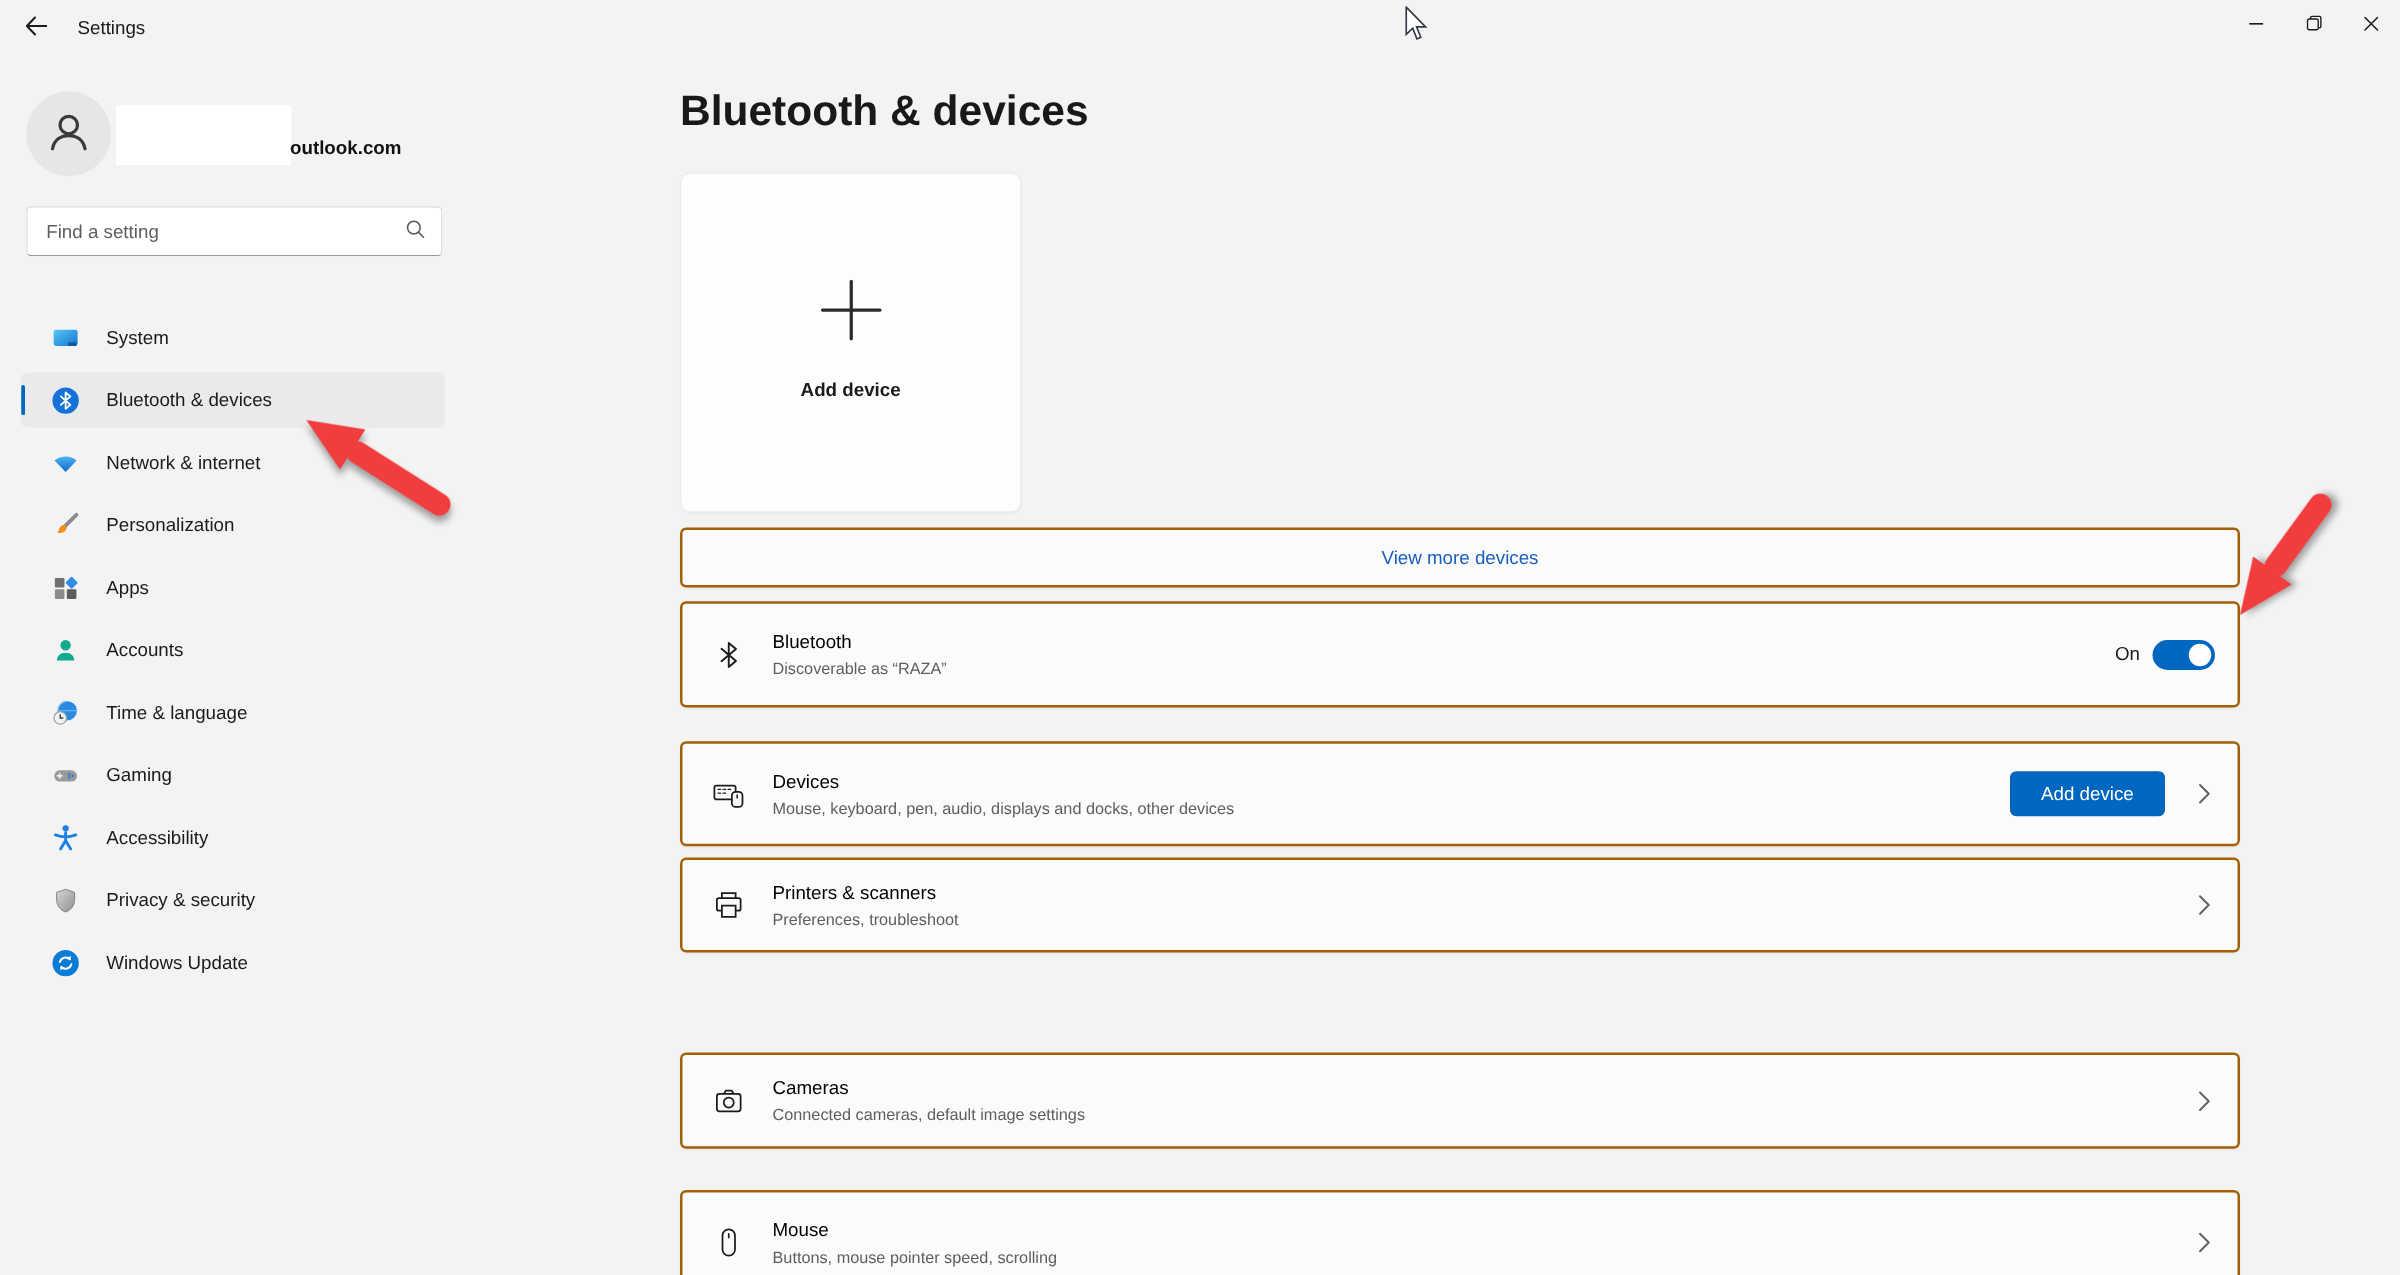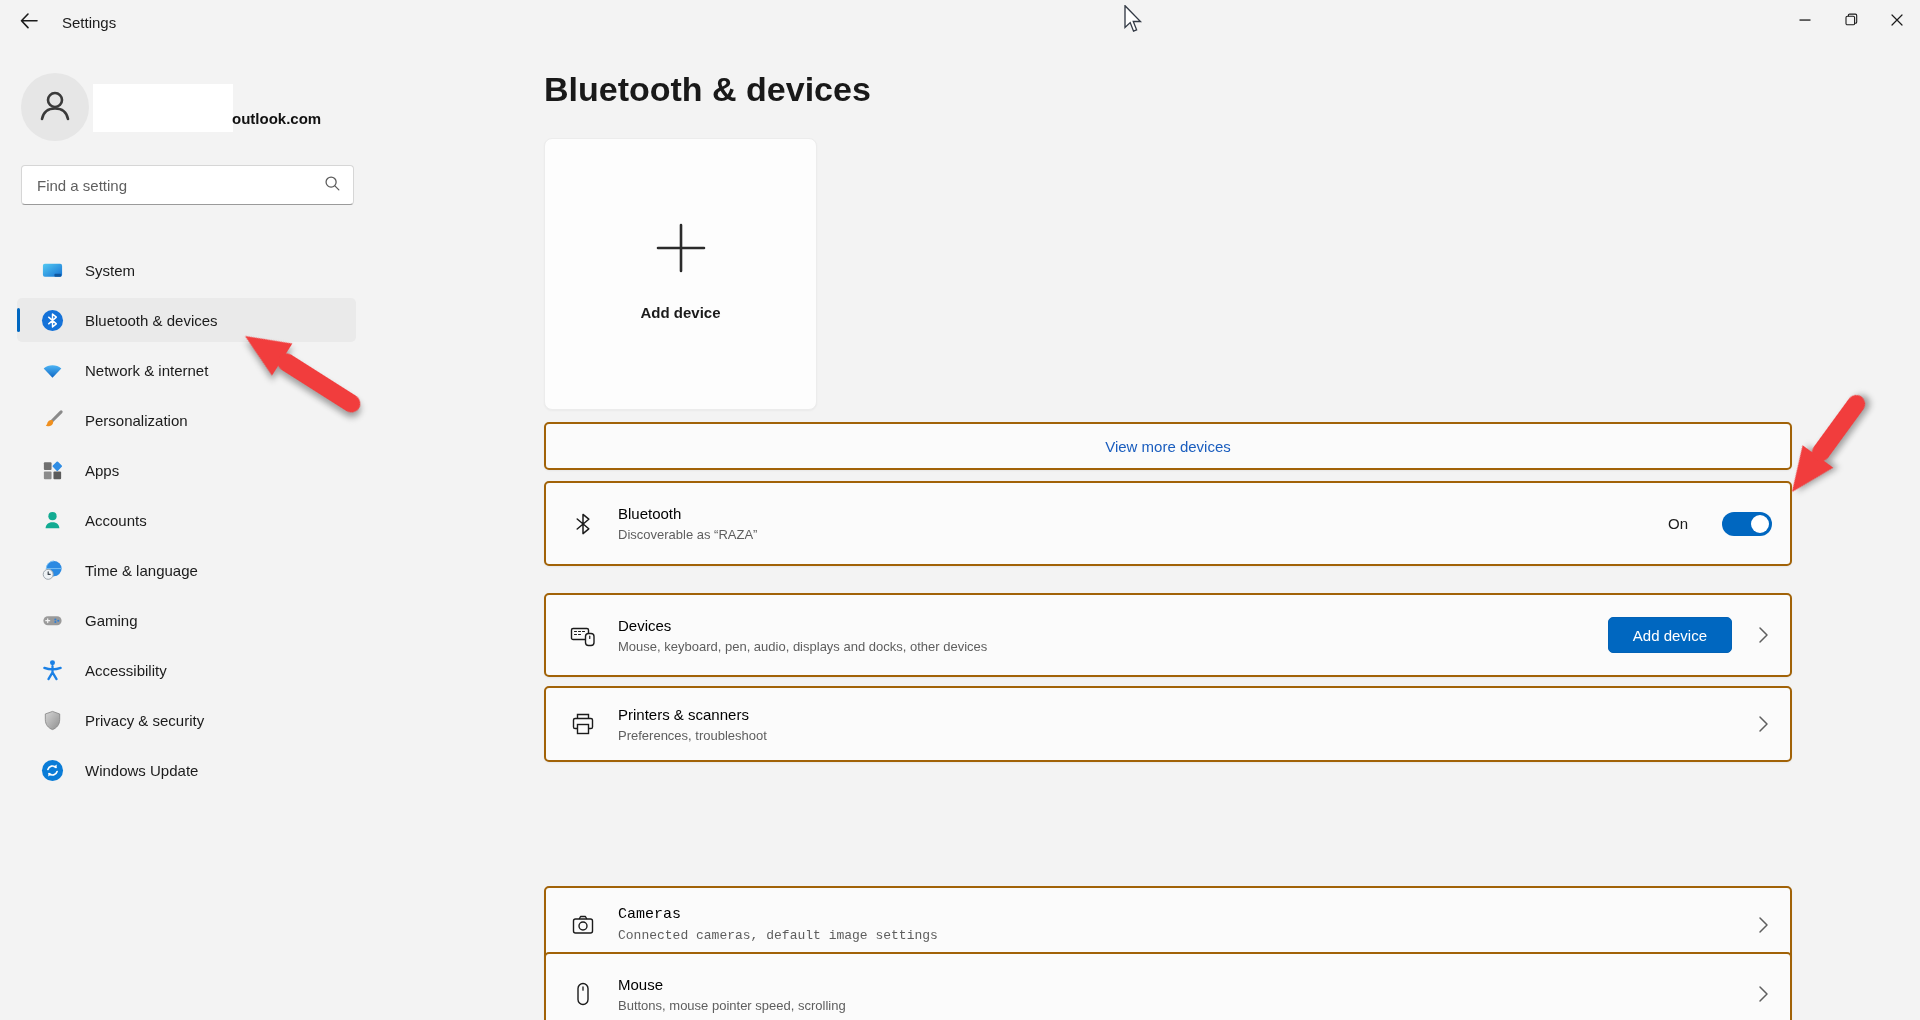--- a/index.html
+++ b/index.html
@@ -39,21 +39,21 @@
   .view-more-label { font-size:15px; color:#1a5dbe; }
 
   .settings-row { position:absolute; left:544px; width:1248px; display:flex; align-items:center; padding:0 18px 0 24px; cursor:pointer; }
   .row-icon { width:26px; height:26px; flex:0 0 26px; display:flex; align-items:center; justify-content:center; }
   .row-text { flex:1; margin-left:22px; }
   .row-title { font-size:15px; color:#000000; margin-bottom:5px; }
   .row-subtitle { font-size:13px; color:#5e5e5e; }
   .chevron { width:18px; height:18px; display:flex; align-items:center; justify-content:center; margin-left:22px; }
 
   .toggle-group { display:flex; align-items:center; }
-  .toggle-label { font-size:15px; margin-right:34px; }
+  .toggle-label { font-size:15px; margin-right:10px; }
   .toggle { position:relative; width:50px; height:24px; border-radius:12px; background:#0067C0; cursor:pointer; }
   .toggle .knob { position:absolute; right:3px; top:3px; width:18px; height:18px; border-radius:50%; background:#ffffff; }
 
   .btn { height:36px; display:flex; align-items:center; justify-content:center; border-radius:5px; font-size:15px; cursor:pointer; }
   .btn-primary { background:#0067C0; border:1px solid #0262b6; color:#ffffff; padding:0 24px; }
   .btn-secondary { background:#fdfdfd; border:1px solid #d5d5d5; color:#1b1b1b; padding:0 18px; box-shadow:0 1px 1px rgba(0,0,0,.04); }
 
   .overlay { position:absolute; left:0; top:0; width:1920px; height:1020px; pointer-events:none; z-index:40; }
   .cursor { position:absolute; left:1121px; top:5px; z-index:60; pointer-events:none; }
 </style>
@@ -318,21 +318,21 @@
       <div class="row-subtitle">Preferences, troubleshoot</div>
     </div>
     <span class="chevron">
       <svg width="14" height="20" viewBox="0 0 14 20">
           <path d="M4 3 L11 10 L4 17" fill="none" stroke="#5f5f5f" stroke-width="1.5" stroke-linecap="round" stroke-linejoin="round"></path>
         </svg>
     </span>
   </div>
 
 
-  <div class="settings-row card" style="top:886px; height:77px;font-family:Liberation Mono, monospace;">
+  <div class="settings-row card" style="top:842px; height:77px;">
     <span class="row-icon">
       <svg width="26" height="26" viewBox="0 0 26 26">
           <path d="M9.2 7 L10.6 4.5 H15.4 L16.8 7" fill="none" stroke="#1b1b1b" stroke-width="1.4" stroke-linejoin="round"></path>
           <rect x="3.5" y="7" width="19" height="14" rx="2" fill="none" stroke="#1b1b1b" stroke-width="1.4"></rect>
           <circle cx="13" cy="14" r="4" fill="none" stroke="#1b1b1b" stroke-width="1.4"></circle>
         </svg>
     </span>
     <div class="row-text">
       <div class="row-title">Cameras</div>
       <div class="row-subtitle">Connected cameras, default image settings</div>

